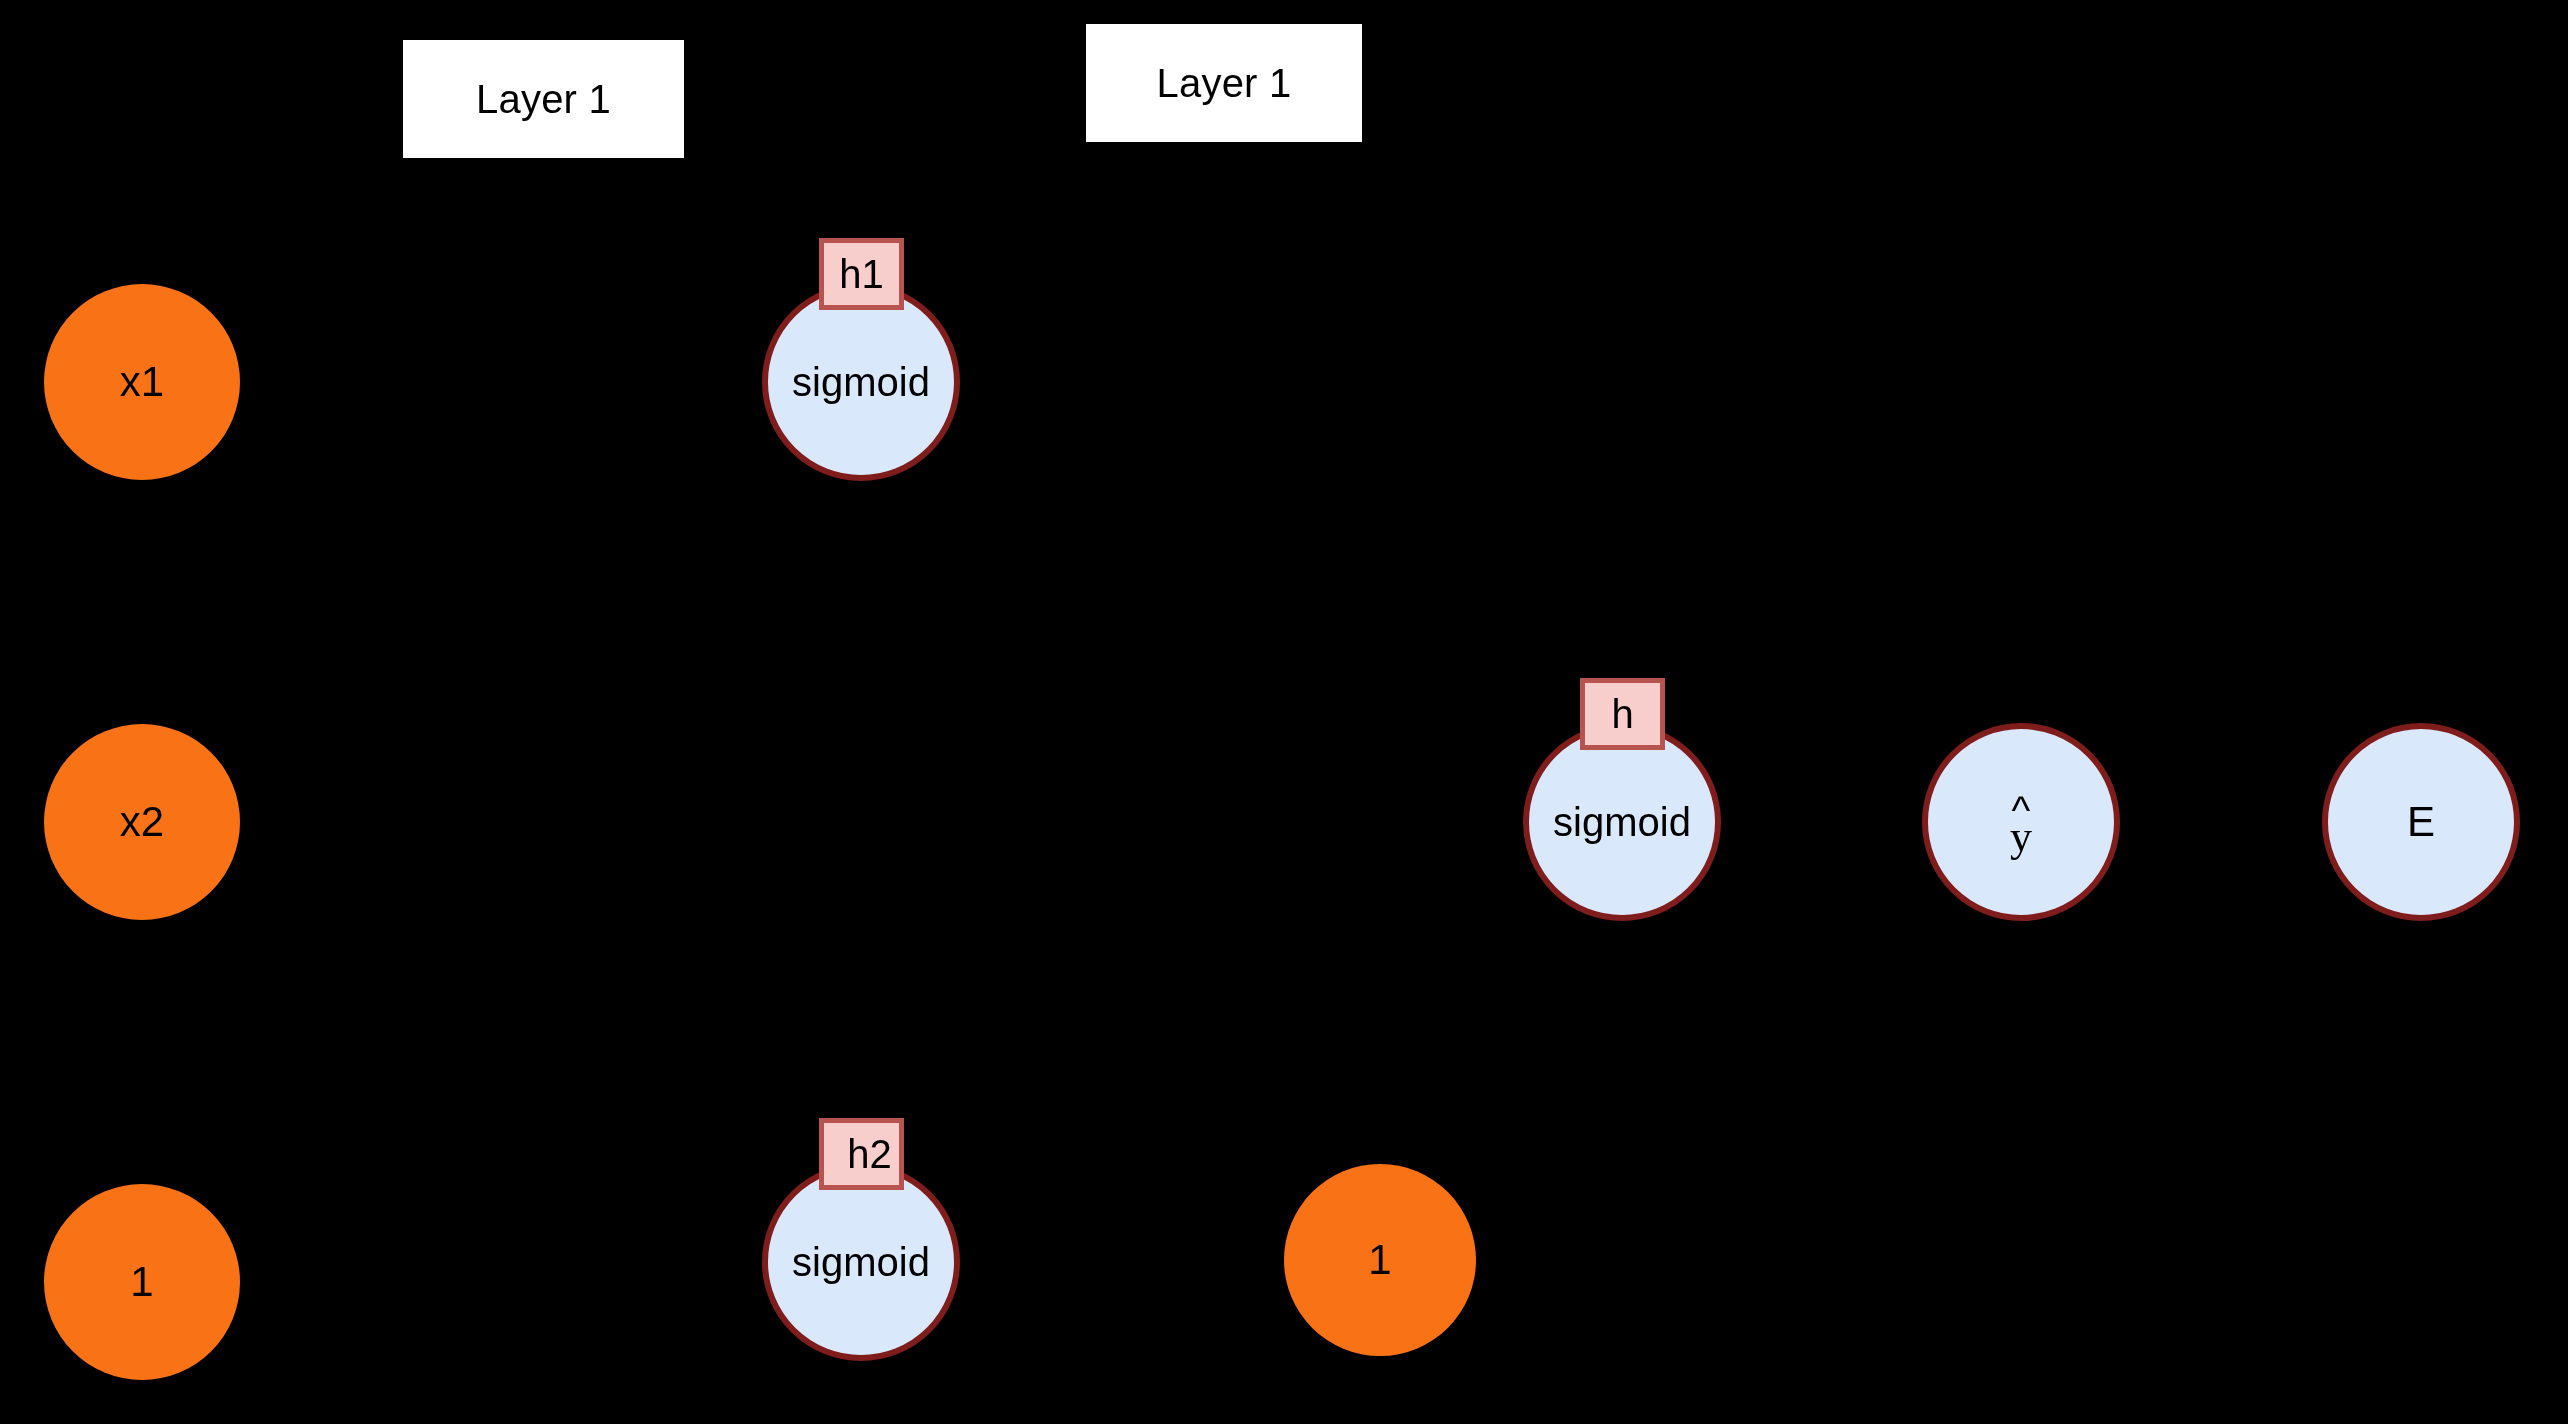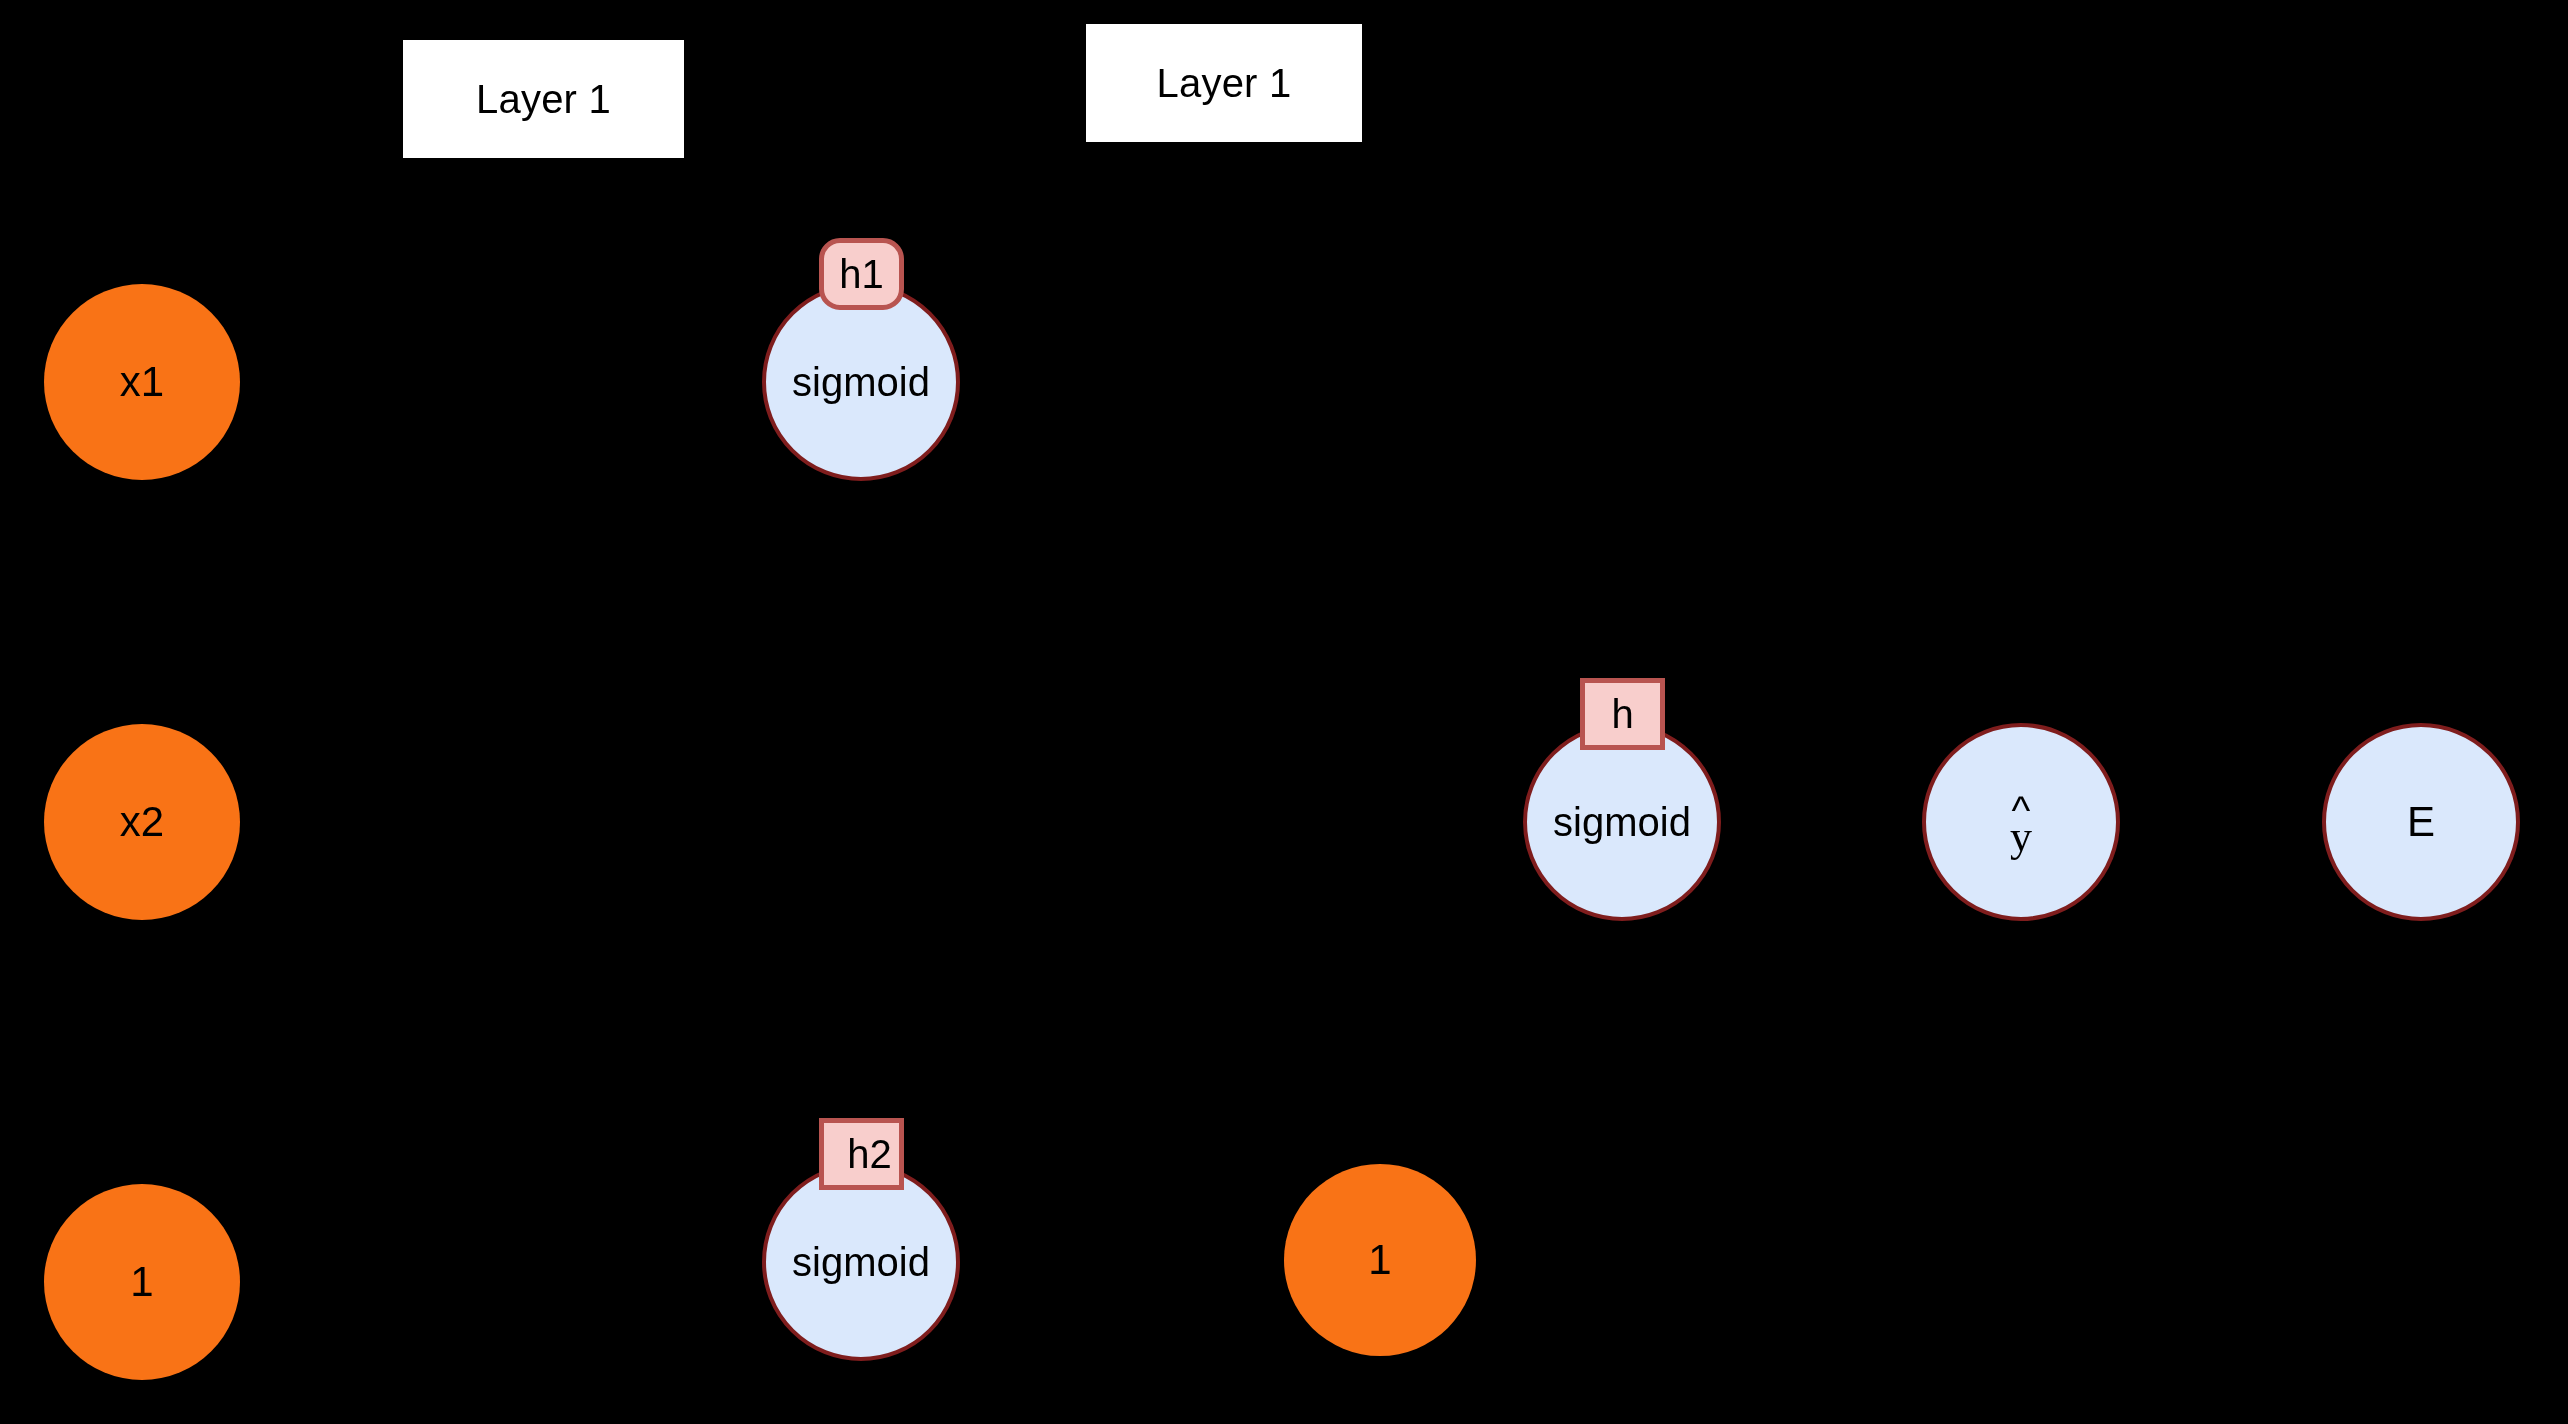--- a/index.html
+++ b/index.html
@@ -46,21 +46,21 @@
   }
 
   .node-input {
     background: #f97316;
     border: none;
     color: #000000;
   }
 
   .node-act {
     background: #dae8fc;
-    border: 4px solid #7f1d1d;
+    border: 6px solid #7f1d1d;
     color: #000000;
   }
 
   .node-label {
     font-size: 42px;
     line-height: 1;
     color: #000000;
     user-select: none;
   }
 
@@ -147,21 +147,21 @@
     <span class="node-label yhat">
       <span class="hat">^</span>
       <span class="base">y</span>
     </span>
   </div>
 
   <div class="node node-act" style="left:2322px; top:723px; width:198px; height:198px;">
     <span class="node-label">E</span>
   </div>
 
-  <div class="badge" style="left:819px; top:238px; width:85px; height:72px;border-radius:21px;">
+  <div class="badge" style="left:819px; top:238px; width:85px; height:72px;">
     <span>h1</span>
   </div>
 
   <div class="badge" style="left:1580px; top:678px; width:85px; height:72px;">
     <span>h</span>
   </div>
 
   <div class="badge" style="left:819px; top:1118px; width:85px; height:72px;padding-left:16px;">
     <span>h2</span>
   </div>

